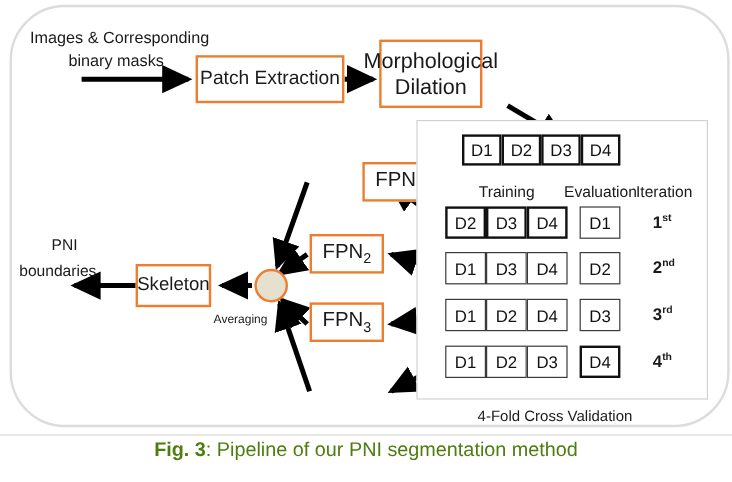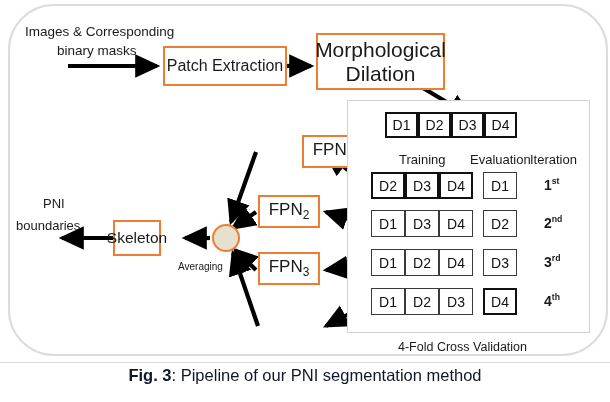--- a/index.html
+++ b/index.html
@@ -27,21 +27,21 @@
   .cvpanel{position:absolute;left:347px;top:100px;width:243px;height:233px;
            border:1.6px solid #d2d2d2;box-sizing:border-box;background:#fff;}
 
   .lbl{position:absolute;white-space:nowrap;color:#1a1a1a;}
 
   .avg-circle{position:absolute;left:212px;top:224px;width:28px;height:28px;
               border-radius:50%;background:#e6e0cf;border:2px solid #ED7D31;
               box-sizing:border-box;}
 
   .caption{position:absolute;left:0;top:366px;width:610px;text-align:center;
-           font-size:16.5px;color:#0f172a;}
+           font-size:16.5px;color:#4d7c0f;}
   .caption b{font-weight:bold;}
 
   svg.arrows{position:absolute;left:0;top:0;width:610px;height:402px;
              pointer-events:none;}
 
   .sup{font-size:0.62em;vertical-align:super;font-weight:bold;}
   .sub{font-size:0.70em;vertical-align:sub;}
   .hr-top{position:absolute;left:0;top:362px;width:610px;height:1px;background:#d9d9d9;}
 </style>
 </head>
@@ -82,39 +82,39 @@
     <line x1="115" y1="238" x2="62" y2="238" stroke="#000" stroke-width="4.2" marker-end="url(#ah)"></line>
   </svg>
 
   <div class="lbl" style="left:25px;top:24px;font-size:13.5px;">Images &amp; Corresponding</div>
   <div class="lbl" style="left:57px;top:43px;font-size:13.5px;">binary masks</div>
 
   <div class="obox" style="left:163px;top:46px;width:124px;height:40px;font-size:16px;">
     <span>Patch Extraction</span>
   </div>
 
-  <div class="obox" style="left:316px;top:33px;width:129px;height:57px;font-size:21px;flex-direction:column;align-items:center;">
+  <div class="obox" style="left:316px;top:33px;width:86px;height:57px;font-size:18px;flex-direction:column;align-items:center;">
     <span>Morphological</span>
     <span>Dilation</span>
   </div>
 
   <div class="obox" style="left:258px;top:135px;width:62px;height:33px;font-size:17px;margin-left:44px;">
     <span><span>FPN</span><span class="sub">1</span></span>
   </div>
   <div class="obox" style="left:258px;top:195px;width:62px;height:33px;font-size:17px;">
     <span><span>FPN</span><span class="sub">2</span></span>
   </div>
   <div class="obox" style="left:258px;top:252px;width:62px;height:33px;font-size:17px;">
     <span><span>FPN</span><span class="sub">3</span></span>
   </div>
 
   <div class="avg-circle"></div>
   <div class="lbl" style="left:178px;top:261px;font-size:10px;">Averaging</div>
 
-  <div class="obox" style="left:113px;top:220px;width:48px;height:36px;font-size:15.5px;">
+  <div class="obox" style="left:113px;top:220px;width:63px;height:36px;font-size:15.5px;">
     <span>Skeleton</span>
   </div>
 
   <div class="lbl" style="left:43px;top:196px;font-size:13px;">PNI</div>
   <div class="lbl" style="left:16px;top:218px;font-size:13px;">boundaries</div>
 
   <div class="cvpanel"></div>
 
   <div class="dbox bold" style="left:385px;top:112px;width:33px;height:26px;">D1</div>
   <div class="dbox bold" style="left:418px;top:112px;width:33px;height:26px;">D2</div>

